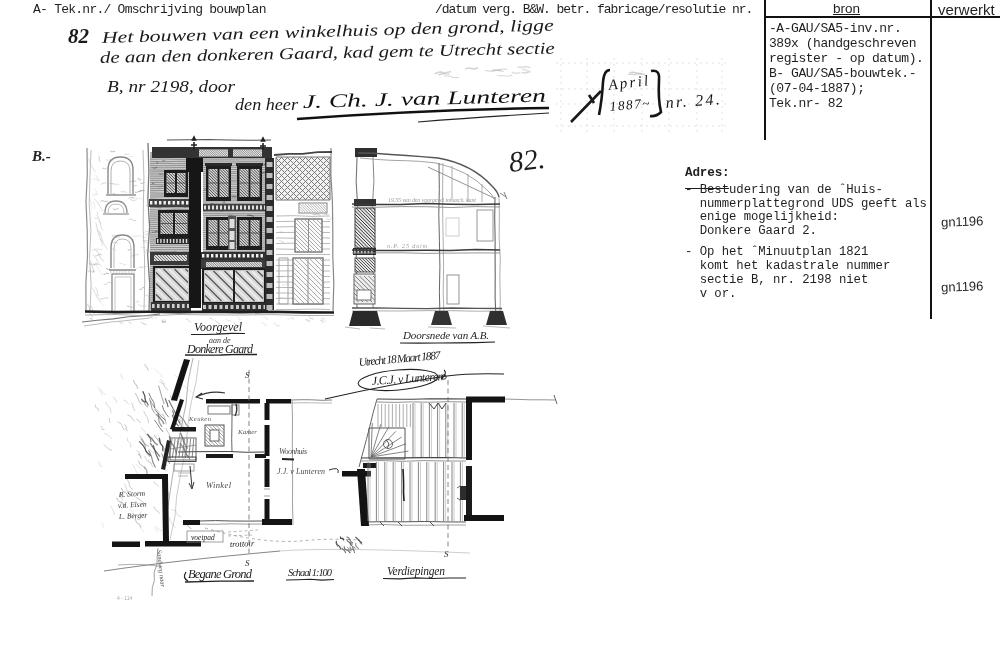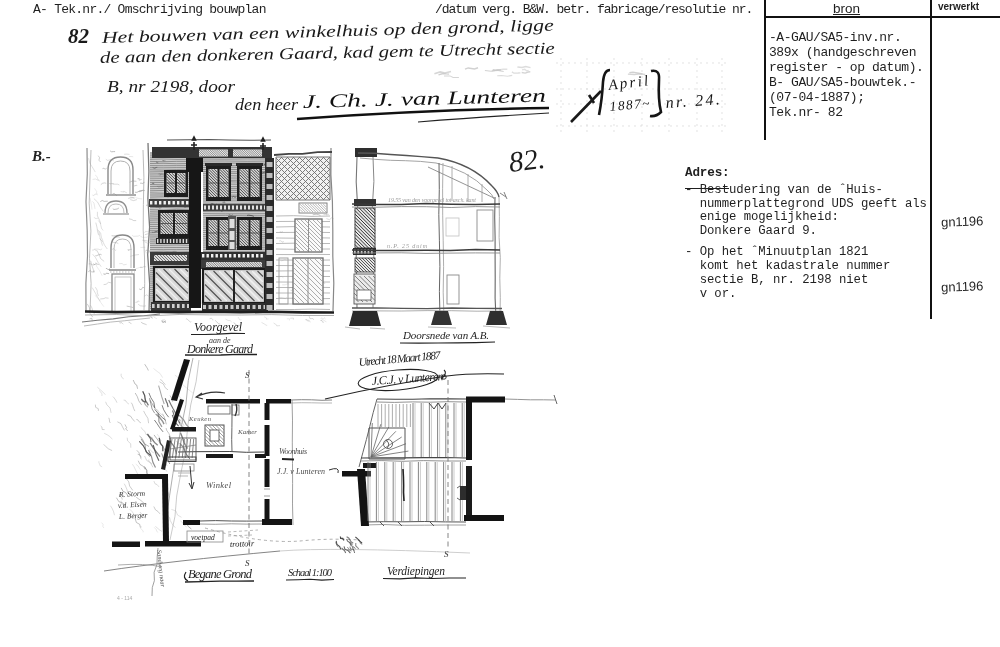--- a/index.html
+++ b/index.html
@@ -16,35 +16,35 @@
 <div class="mono" style="left:33px;top:2px;font-size:13px;letter-spacing:-0.75px;">A- Tek.nr./ Omschrijving bouwplan</div>
 
 <div style="position:absolute;left:764px;top:0;width:1.6px;height:140px;background:#111;"></div>
 
 <div style="position:absolute;left:930px;top:0;width:1.6px;height:319px;background:#111;"></div>
 
 <div style="position:absolute;left:764px;top:16px;width:236px;height:1.8px;background:#111;"></div>
 
 <div class="sans" style="left:833px;top:1px;font-size:13.5px;text-decoration:underline;">bron</div>
 
-<div class="sans" style="left:938px;top:1px;font-size:10px;font-weight:bold;">verwerkt</div>
-
-<div class="mono" style="left:769px;top:30px;font-size:13px;line-height:15px;letter-spacing:-0.45px;">-A-GAU/SA5-inv.nr.
+<div class="sans" style="left:938px;top:1px;font-size:15px;">verwerkt</div>
+
+<div class="mono" style="left:769px;top:21px;font-size:13px;line-height:15px;letter-spacing:-0.45px;">-A-GAU/SA5-inv.nr.
 389x (handgeschreven
 register - op datum).
 B- GAU/SA5-bouwtek.-
 (07-04-1887);
 Tek.nr- 82</div>
 
 <div class="mono" style="left:685px;top:166px;font-size:12.6px;letter-spacing:-0.15px;font-weight:bold;border-bottom:1.6px solid #1f1f1f;padding-bottom:8px;">Adres:</div>
 
 <div class="mono" style="left:685px;top:184px;font-size:12.3px;line-height:13.7px;letter-spacing:-0.05px;">- Bestudering van de ˆHuis-
   nummerplattegrond UDS geeft als
   enige mogelijkheid:
-  Donkere Gaard 9.</div>
+  Donkere Gaard 2.</div>
 
 <div class="mono" style="left:685px;top:245px;font-size:12.3px;line-height:14px;letter-spacing:-0.05px;">- Op het ˆMinuutplan 1821
   komt het kadastrale nummer
   sectie B, nr. 2198 niet
   v or.</div>
 
 <div class="sans" style="left:941px;top:214px;font-size:13px;transform:rotate(-2deg);">gn1196</div>
 
 <div class="sans" style="left:941px;top:279px;font-size:13px;transform:rotate(-2deg);">gn1196</div>
 <svg width="1000" height="647" viewBox="0 0 1000 647" style="position:absolute;left:0;top:0;">

